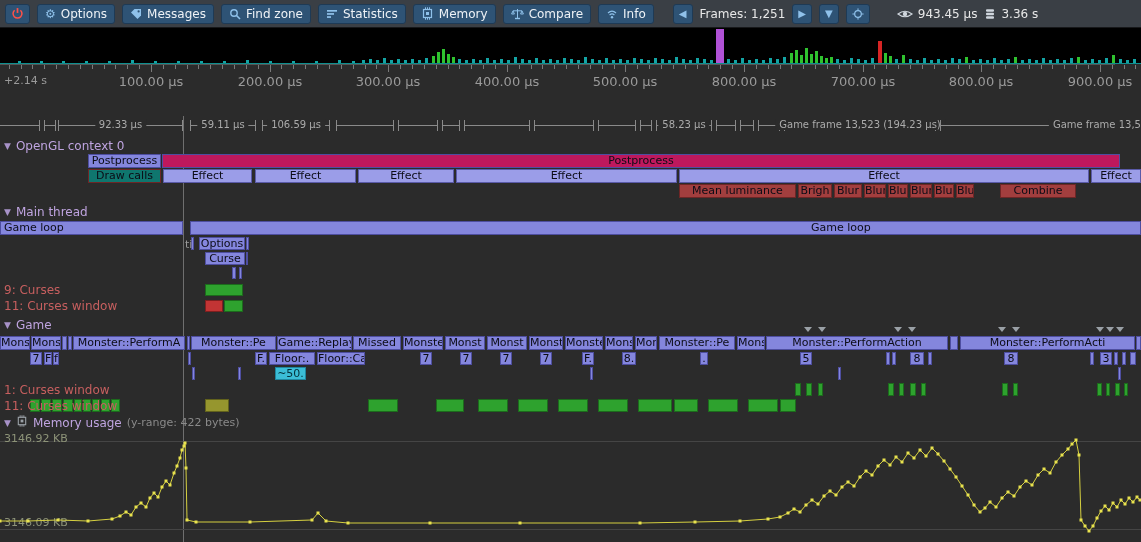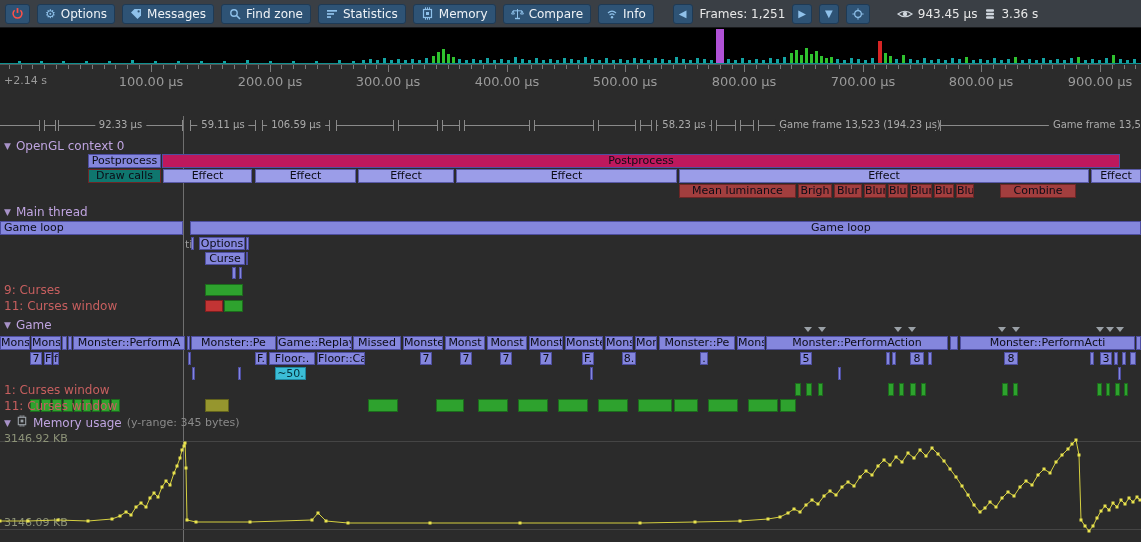--- a/index.html
+++ b/index.html
@@ -515,21 +515,21 @@
             <rect x="2.5" y="2.5" width="8" height="8" fill="none" stroke="#9aa0a6" stroke-width="1.2"></rect>
             <rect x="5" y="5" width="3" height="3" fill="#9aa0a6"></rect>
             <line x1="4.5" y1="0.3" x2="4.5" y2="2.5" stroke="#9aa0a6"></line>
             <line x1="6.5" y1="0.3" x2="6.5" y2="2.5" stroke="#9aa0a6"></line>
             <line x1="8.5" y1="0.3" x2="8.5" y2="2.5" stroke="#9aa0a6"></line>
             <line x1="4.5" y1="10.5" x2="4.5" y2="12.7" stroke="#9aa0a6"></line>
             <line x1="6.5" y1="10.5" x2="6.5" y2="12.7" stroke="#9aa0a6"></line>
             <line x1="8.5" y1="10.5" x2="8.5" y2="12.7" stroke="#9aa0a6"></line>
           </svg></span>
         <span>Memory usage</span>
-        <span class="note">(y-range: 345 bytes)</span>
+        <span class="note">(y-range: 422 bytes)</span>
       </div>
       <div class="zone" style="left: 88px; top: 154px; width: 73px; height: 14px; background: rgb(132, 134, 221); border-color: rgb(78, 78, 160); line-height: 12px;">Postprocess</div>
       <div class="zone" style="left: 162px; top: 154px; width: 958px; height: 14px; background: #be185d; border-color: rgb(78, 78, 160); line-height: 12px;">Postprocess</div>
       <div class="zone" style="left: 88px; top: 169px; width: 73px; height: 14px; background: #0f766e; border-color: rgb(110, 38, 38); line-height: 12px;">Draw calls</div>
       <div class="zone" style="left: 163px; top: 169px; width: 89px; height: 14px; background: rgb(155, 157, 232); border-color: rgb(90, 90, 168); line-height: 12px;">Effect</div>
       <div class="zone" style="left: 255px; top: 169px; width: 101px; height: 14px; background: rgb(155, 157, 232); border-color: rgb(90, 90, 168); line-height: 12px;">Effect</div>
       <div class="zone" style="left: 358px; top: 169px; width: 96px; height: 14px; background: rgb(155, 157, 232); border-color: rgb(90, 90, 168); line-height: 12px;">Effect</div>
       <div class="zone" style="left: 456px; top: 169px; width: 221px; height: 14px; background: rgb(155, 157, 232); border-color: rgb(90, 90, 168); line-height: 12px;">Effect</div>
       <div class="zone" style="left: 679px; top: 169px; width: 410px; height: 14px; background: rgb(155, 157, 232); border-color: rgb(90, 90, 168); line-height: 12px;">Effect</div>
       <div class="zone" style="left: 1091px; top: 169px; width: 50px; height: 14px; background: rgb(155, 157, 232); border-color: rgb(90, 90, 168); line-height: 12px;">Effect</div>

